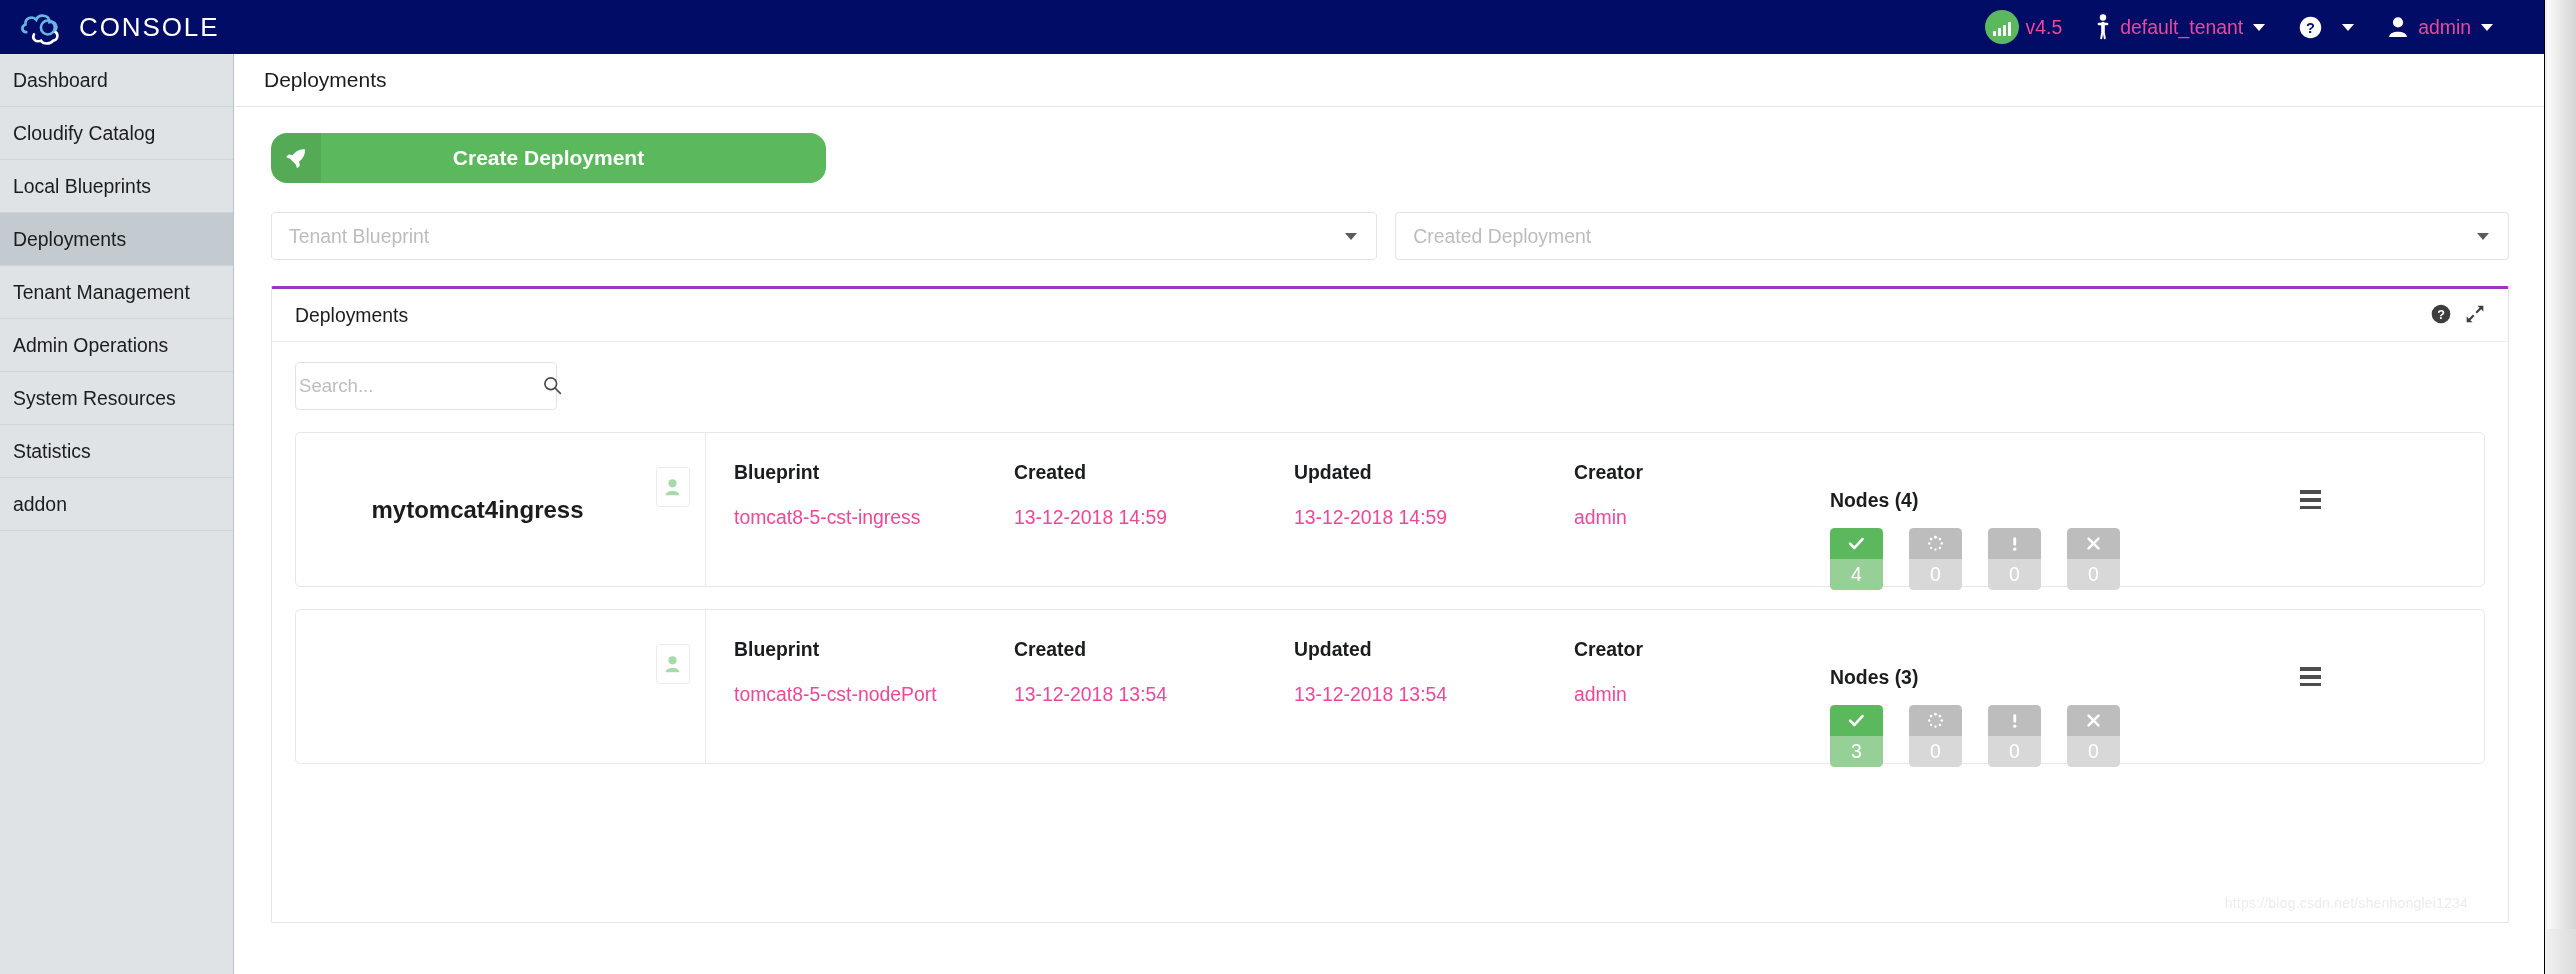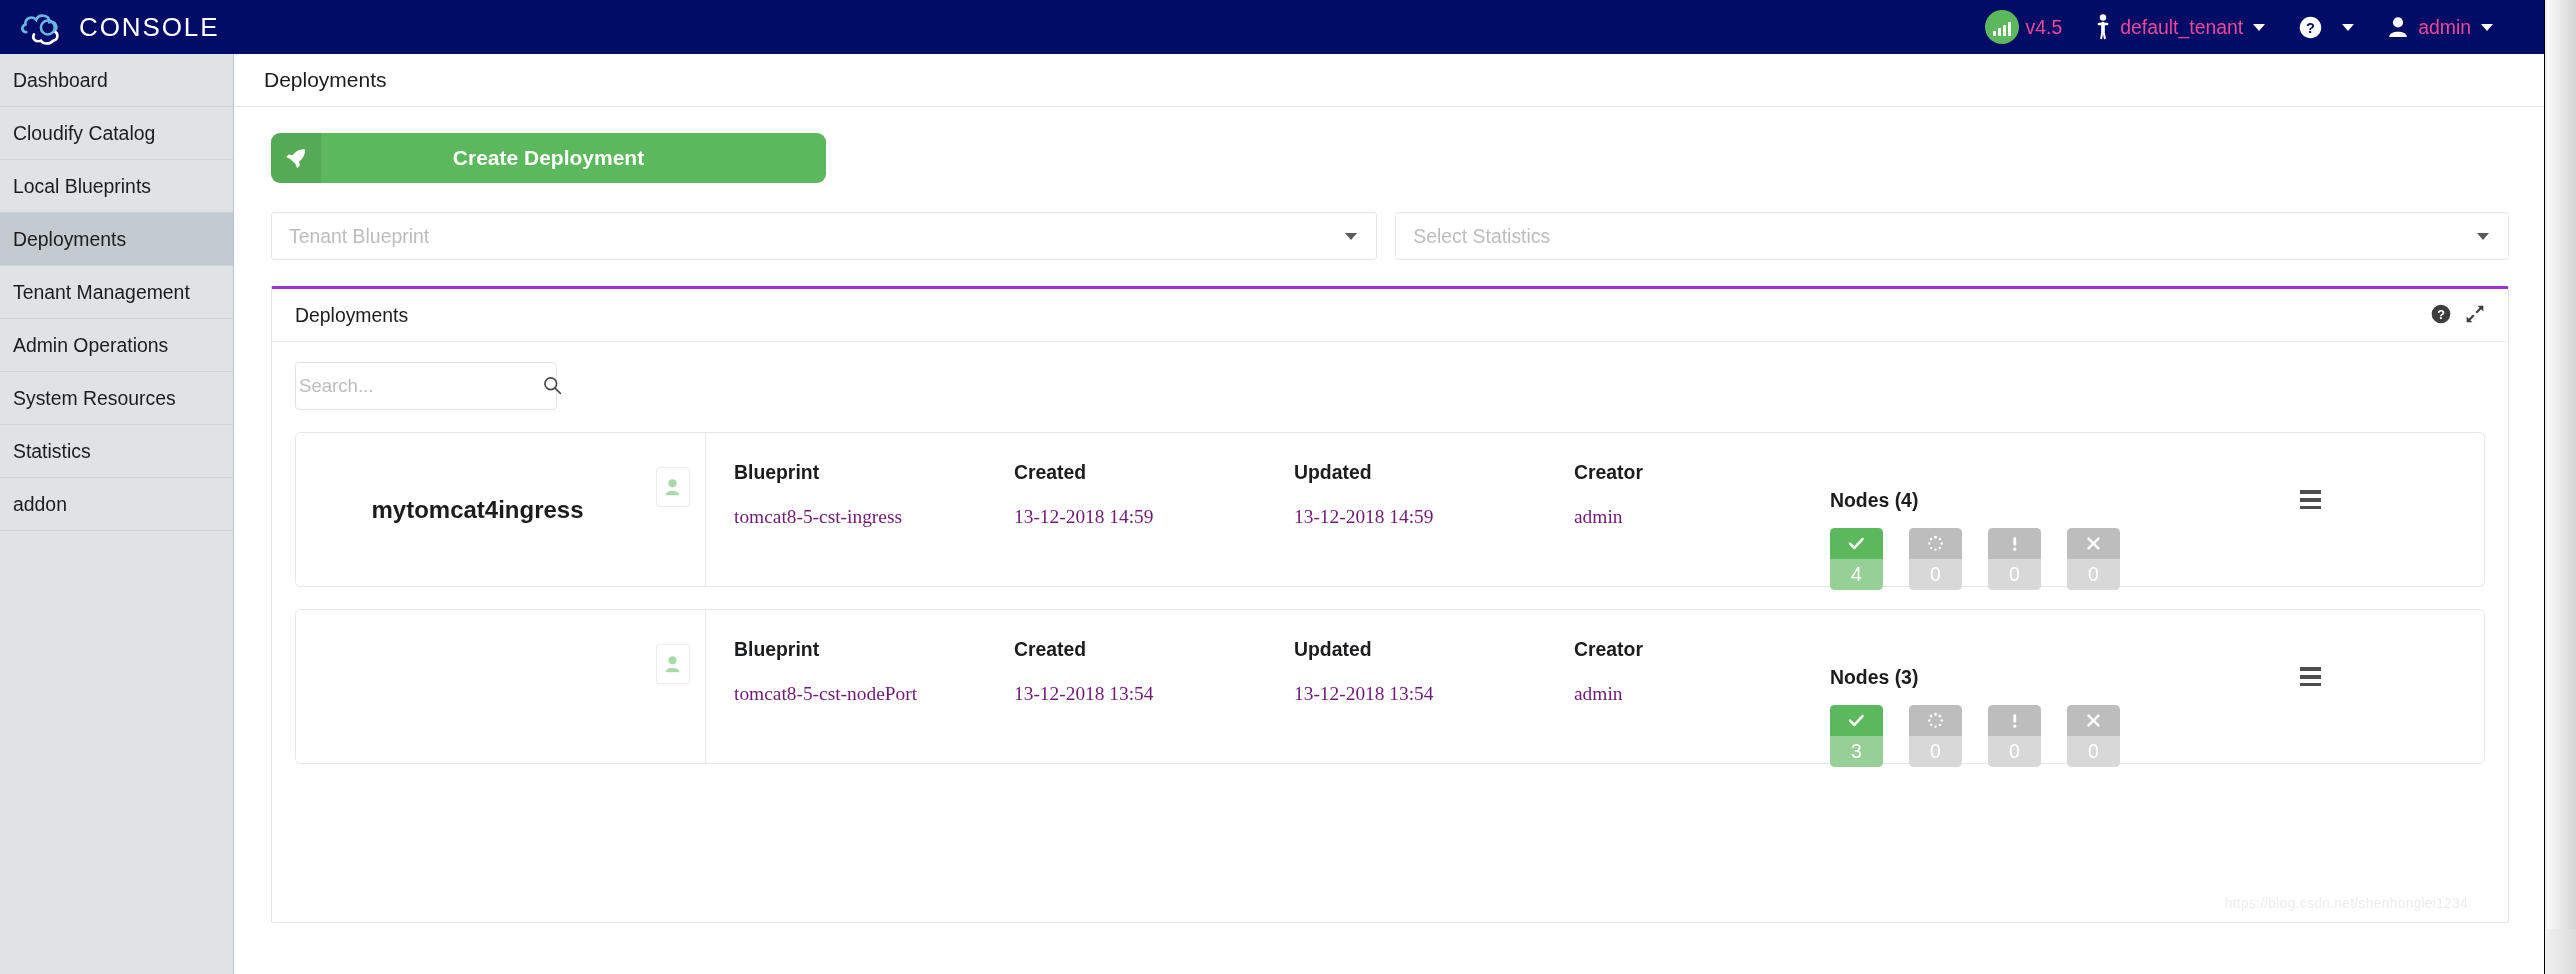--- a/index.html
+++ b/index.html
@@ -70,21 +70,21 @@
   .page-title-bar {
     height: 53px; display: flex; align-items: center;
     padding-left: 29px; border-bottom: 0.8px solid #e4e6e8;
   }
   .page-title { font-size: 21px; color: #1b1c1d; }
 
   .content { padding: 26px 36px 0 36px; }
 
   
   .create-btn {
-    width: 555px; height: 50px; border-radius: 9px;
+    width: 555px; height: 50px; border-radius: 16px;
     background: #5cb85c; display: flex; align-items: center;
     border: none; cursor: pointer; overflow: hidden;
   }
   .create-btn-icon {
     width: 50px; height: 50px; background: rgba(0,0,0,0.07);
     display: flex; align-items: center; justify-content: center;
   }
   .create-btn-label {
     flex: 1; text-align: center; color: #ffffff;
     font-size: 21px; font-weight: bold; padding-right: 50px;
@@ -156,21 +156,21 @@
   .tenant-badge {
     position: absolute; right: 15.5px; top: 34px;
     width: 34px; height: 40px; border: 0.8px solid #ececec;
     border-radius: 3.1px; display: flex; align-items: center;
     justify-content: center; background: #ffffff;
   }
 
   .dep-fields { flex: 1; display: flex; padding: 28px 0 0 28px; }
   .fld { font-size: 19.4px; }
   .fld-label { font-weight: bold; color: #1b1c1d; margin-bottom: 22px; }
-  .fld-value { color: #701a75; font-family: Liberation Serif, serif; }
+  .fld-value { color: #ec4899; }
   .fld-blueprint { width: 280px; }
   .fld-created  { width: 280px; }
   .fld-updated  { width: 280px; }
   .fld-creator  { width: 256px; }
 
   .nodes-cell { width: 434px; padding-top: 28px; }
   .nodes-label { font-weight: bold; font-size: 19.4px; margin-bottom: 15.5px; color: #1b1c1d; }
   .node-boxes { display: flex; gap: 26px; }
   .node-box {
     width: 53px; border-radius: 4.6px; overflow: hidden;
@@ -318,21 +318,21 @@
       </span>
       <span class="create-btn-label">Create Deployment</span>
     </div>
 
     <div class="select-row">
       <div class="sel sel-blueprint">
         <span class="sel-ph">Tenant Blueprint</span>
         <span class="sel-caret"></span>
       </div>
       <div class="sel sel-deployment">
-        <span class="sel-ph">Select Statistics</span>
+        <span class="sel-ph">Created Deployment</span>
         <span class="sel-caret"></span>
       </div>
     </div>
 
     <div class="panel">
 
       <div class="panel-head">
         <span class="panel-title">Deployments</span>
         <span class="panel-head-icons">
           <span>

